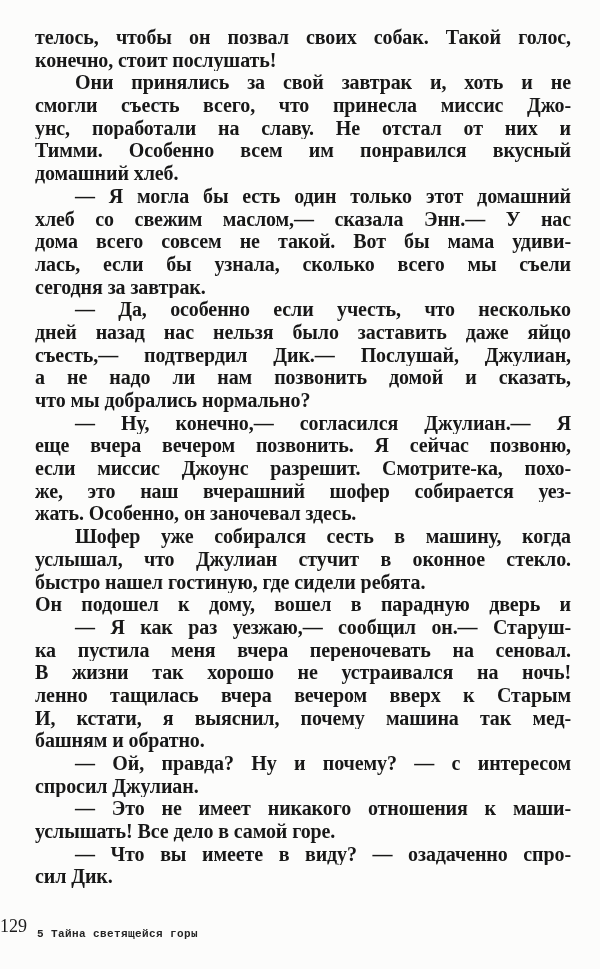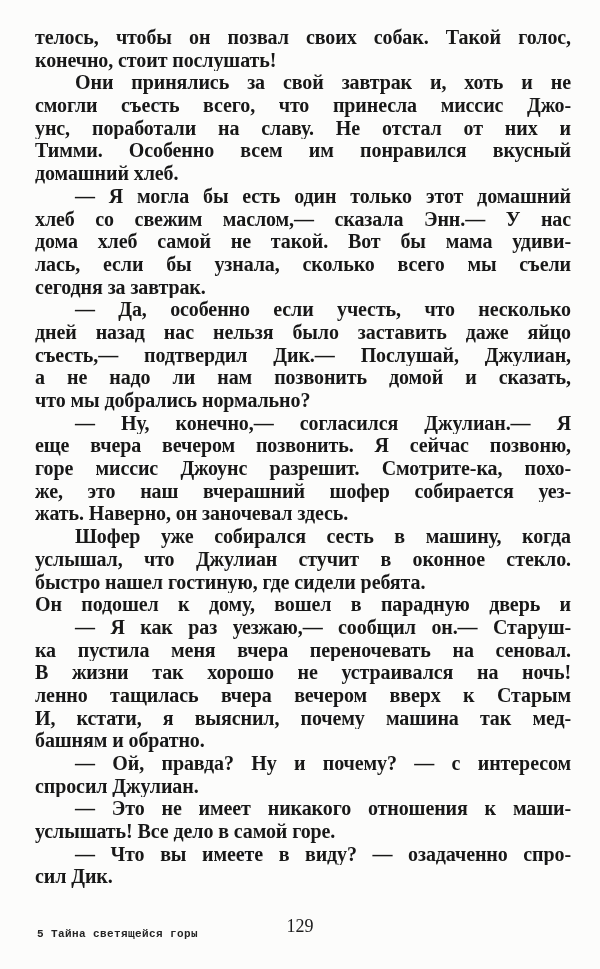--- a/index.html
+++ b/index.html
@@ -58,21 +58,21 @@
     font-weight: 700;
     letter-spacing: 0.4px;
     color: #242424;
     font-family: Liberation Mono, monospace;
   }
   .page-number {
     position: absolute;
     left: 0;
     top: 916px;
     width: 100%;
-    text-align: center;
+    text-align: left;
     font-size: 18px;
     font-weight: 400;
     color: #1c1c1c;
   }
 </style>
 </head>
 <body style="background: rgb(252, 252, 251);">
 
 <div class="page" style="color: rgb(24, 24, 24);">
   <div class="text-block">
@@ -83,37 +83,37 @@
       <div class="para">
         <div class="line indent">Они принялись за свой завтрак и, хоть и не</div>
         <div class="line">смогли съесть всего, что принесла миссис Джо-</div>
         <div class="line">унс, поработали на славу. Не отстал от них и</div>
         <div class="line">Тимми. Особенно всем им понравился вкусный</div>
         <div class="line last">домашний хлеб.</div>
       </div>
       <div class="para">
         <div class="line indent">— Я могла бы есть один только этот домашний</div>
         <div class="line">хлеб со свежим маслом,— сказала Энн.— У нас</div>
-        <div class="line">дома хлеб самой не такой. Вот бы мама удиви-</div>
+        <div class="line">дома всего совсем не такой. Вот бы мама удиви-</div>
         <div class="line">лась, если бы узнала, сколько всего мы съели</div>
         <div class="line last">сегодня за завтрак.</div>
       </div>
       <div class="para">
         <div class="line indent">— Да, особенно если учесть, что несколько</div>
         <div class="line">дней назад нас нельзя было заставить даже яйцо</div>
         <div class="line">съесть,— подтвердил Дик.— Послушай, Джулиан,</div>
         <div class="line">а не надо ли нам позвонить домой и сказать,</div>
         <div class="line last">что мы добрались нормально?</div>
       </div>
       <div class="para">
         <div class="line indent">— Ну, конечно,— согласился Джулиан.— Я</div>
         <div class="line">еще вчера вечером позвонить. Я сейчас позвоню,</div>
-        <div class="line">горе миссис Джоунс разрешит. Смотрите-ка, похо-</div>
+        <div class="line">если миссис Джоунс разрешит. Смотрите-ка, похо-</div>
         <div class="line">же, это наш вчерашний шофер собирается уез-</div>
-        <div class="line last">жать. Наверно, он заночевал здесь.</div>
+        <div class="line last">жать. Особенно, он заночевал здесь.</div>
       </div>
       <div class="para">
         <div class="line indent">Шофер уже собирался сесть в машину, когда</div>
         <div class="line">услышал, что Джулиан стучит в оконное стекло.</div>
         <div class="line last">быстро нашел гостиную, где сидели ребята.</div>
         <div class="line">Он подошел к дому, вошел в парадную дверь и</div>
       </div>
       <div class="para">
         <div class="line indent">— Я как раз уезжаю,— сообщил он.— Старуш-</div>
         <div class="line">ка пустила меня вчера переночевать на сеновал.</div>

